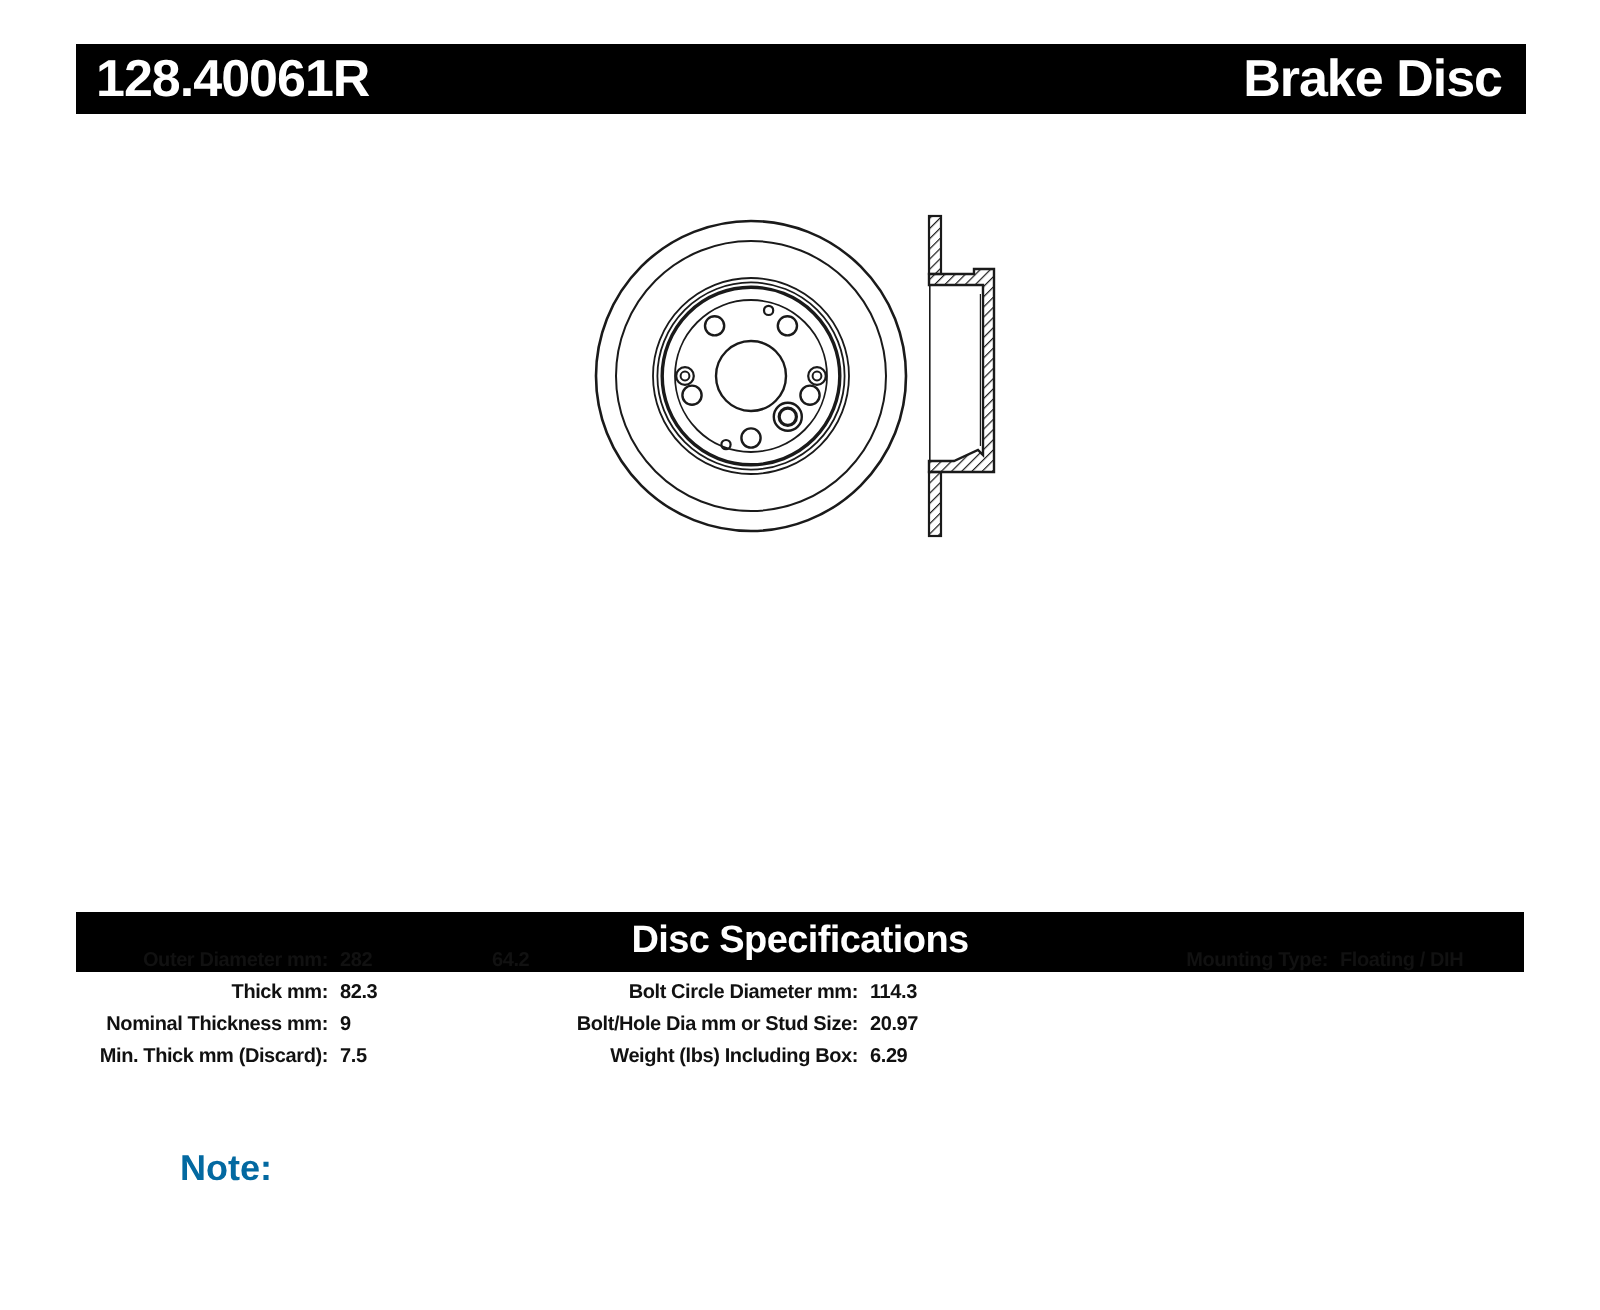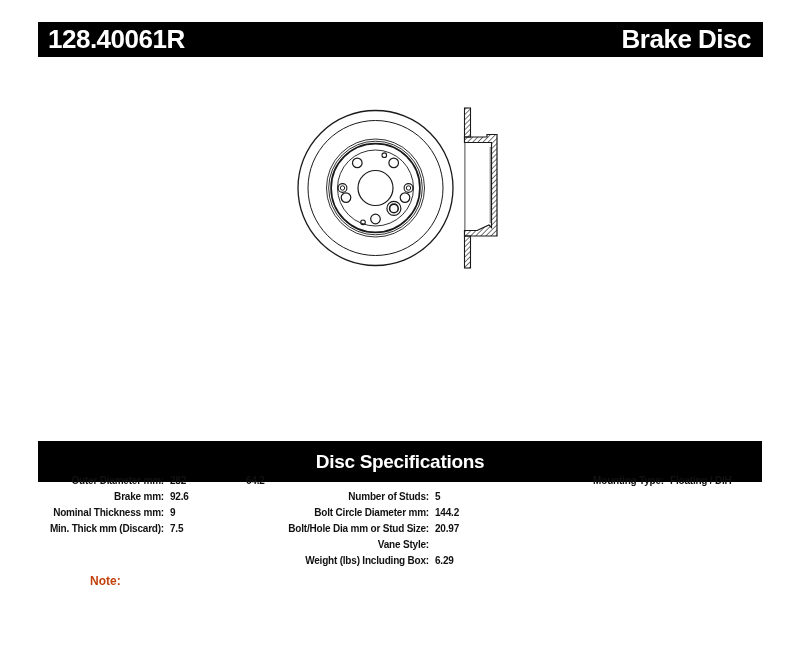--- a/index.html
+++ b/index.html
@@ -17,41 +17,41 @@
     box-sizing:border-box;
     font-weight:bold;
   }
   .header-bar {
     left:38px; top:22px; width:725px; height:35px;
     display:flex; align-items:center; justify-content:space-between;
     padding:0 12px 0 10px;
     font-size:26px; letter-spacing:-0.5px;
   }
   .spec-bar {
-    left:38px; top:441px; width:724px; height:41px;
+    left:38px; top:456px; width:724px; height:30px;
     display:flex; align-items:center; justify-content:center;
     font-size:19px; letter-spacing:-0.3px;
   }
   .drawing-svg {
     position:absolute; left:280px; top:95px;
   }
   .spec-col {
     position:absolute; top:473px;
     font-size:10px; font-weight:bold; color:#111111;
     letter-spacing:-0.2px;
   }
   .spec-row { display:flex; height:16px; line-height:16px; white-space:nowrap; }
   .spec-label { display:inline-block; width:var(--lw); text-align:right; }
   .spec-value { margin-left:6px; }
   .col-left   { left:20px;  --lw:144px; }
   .col-middle { left:240px; --lw:189px; }
   .col-right  { left:547px; --lw:117px; }
   .note-label {
     position:absolute; left:90px; top:574px;
-    font-size:12px; font-weight:bold; color:#c2410c;
+    font-size:18px; font-weight:bold; color:#0369a1;
   }
 </style>
 </head>
 <body>
 
 <div class="black-bar header-bar">
   <span>128.40061R</span>
   <span>Brake Disc</span>
 </div>
 
@@ -106,52 +106,44 @@
 <div class="black-bar spec-bar">
   <span>Disc Specifications</span>
 </div>
 
 <div class="spec-col col-left">
   <div class="spec-row">
     <span class="spec-label">Outer Diameter mm:</span>
     <span class="spec-value">282</span>
   </div>
   <div class="spec-row">
-    <span class="spec-label">Brake mm:</span>
-    <span class="spec-value">92.6</span>
+    <span class="spec-label">Thick mm:</span>
+    <span class="spec-value">82.3</span>
   </div>
   <div class="spec-row">
     <span class="spec-label">Nominal Thickness mm:</span>
     <span class="spec-value">9</span>
   </div>
   <div class="spec-row">
     <span class="spec-label">Min. Thick mm (Discard):</span>
     <span class="spec-value">7.5</span>
   </div>
 </div>
 
 <div class="spec-col col-middle">
   <div class="spec-row">
     <span class="spec-value">64.2</span>
   </div>
   <div class="spec-row">
-    <span class="spec-label">Number of Studs:</span>
-    <span class="spec-value">5</span>
-  </div>
-  <div class="spec-row">
     <span class="spec-label">Bolt Circle Diameter mm:</span>
-    <span class="spec-value">144.2</span>
+    <span class="spec-value">114.3</span>
   </div>
   <div class="spec-row">
     <span class="spec-label">Bolt/Hole Dia mm or Stud Size:</span>
     <span class="spec-value">20.97</span>
-  </div>
-  <div class="spec-row">
-    <span class="spec-label">Vane Style:</span>
-    <span class="spec-value"></span>
   </div>
   <div class="spec-row">
     <span class="spec-label">Weight (lbs) Including Box:</span>
     <span class="spec-value">6.29</span>
   </div>
 </div>
 
 <div class="spec-col col-right">
   <div class="spec-row">
     <span class="spec-label">Mounting Type:</span>

